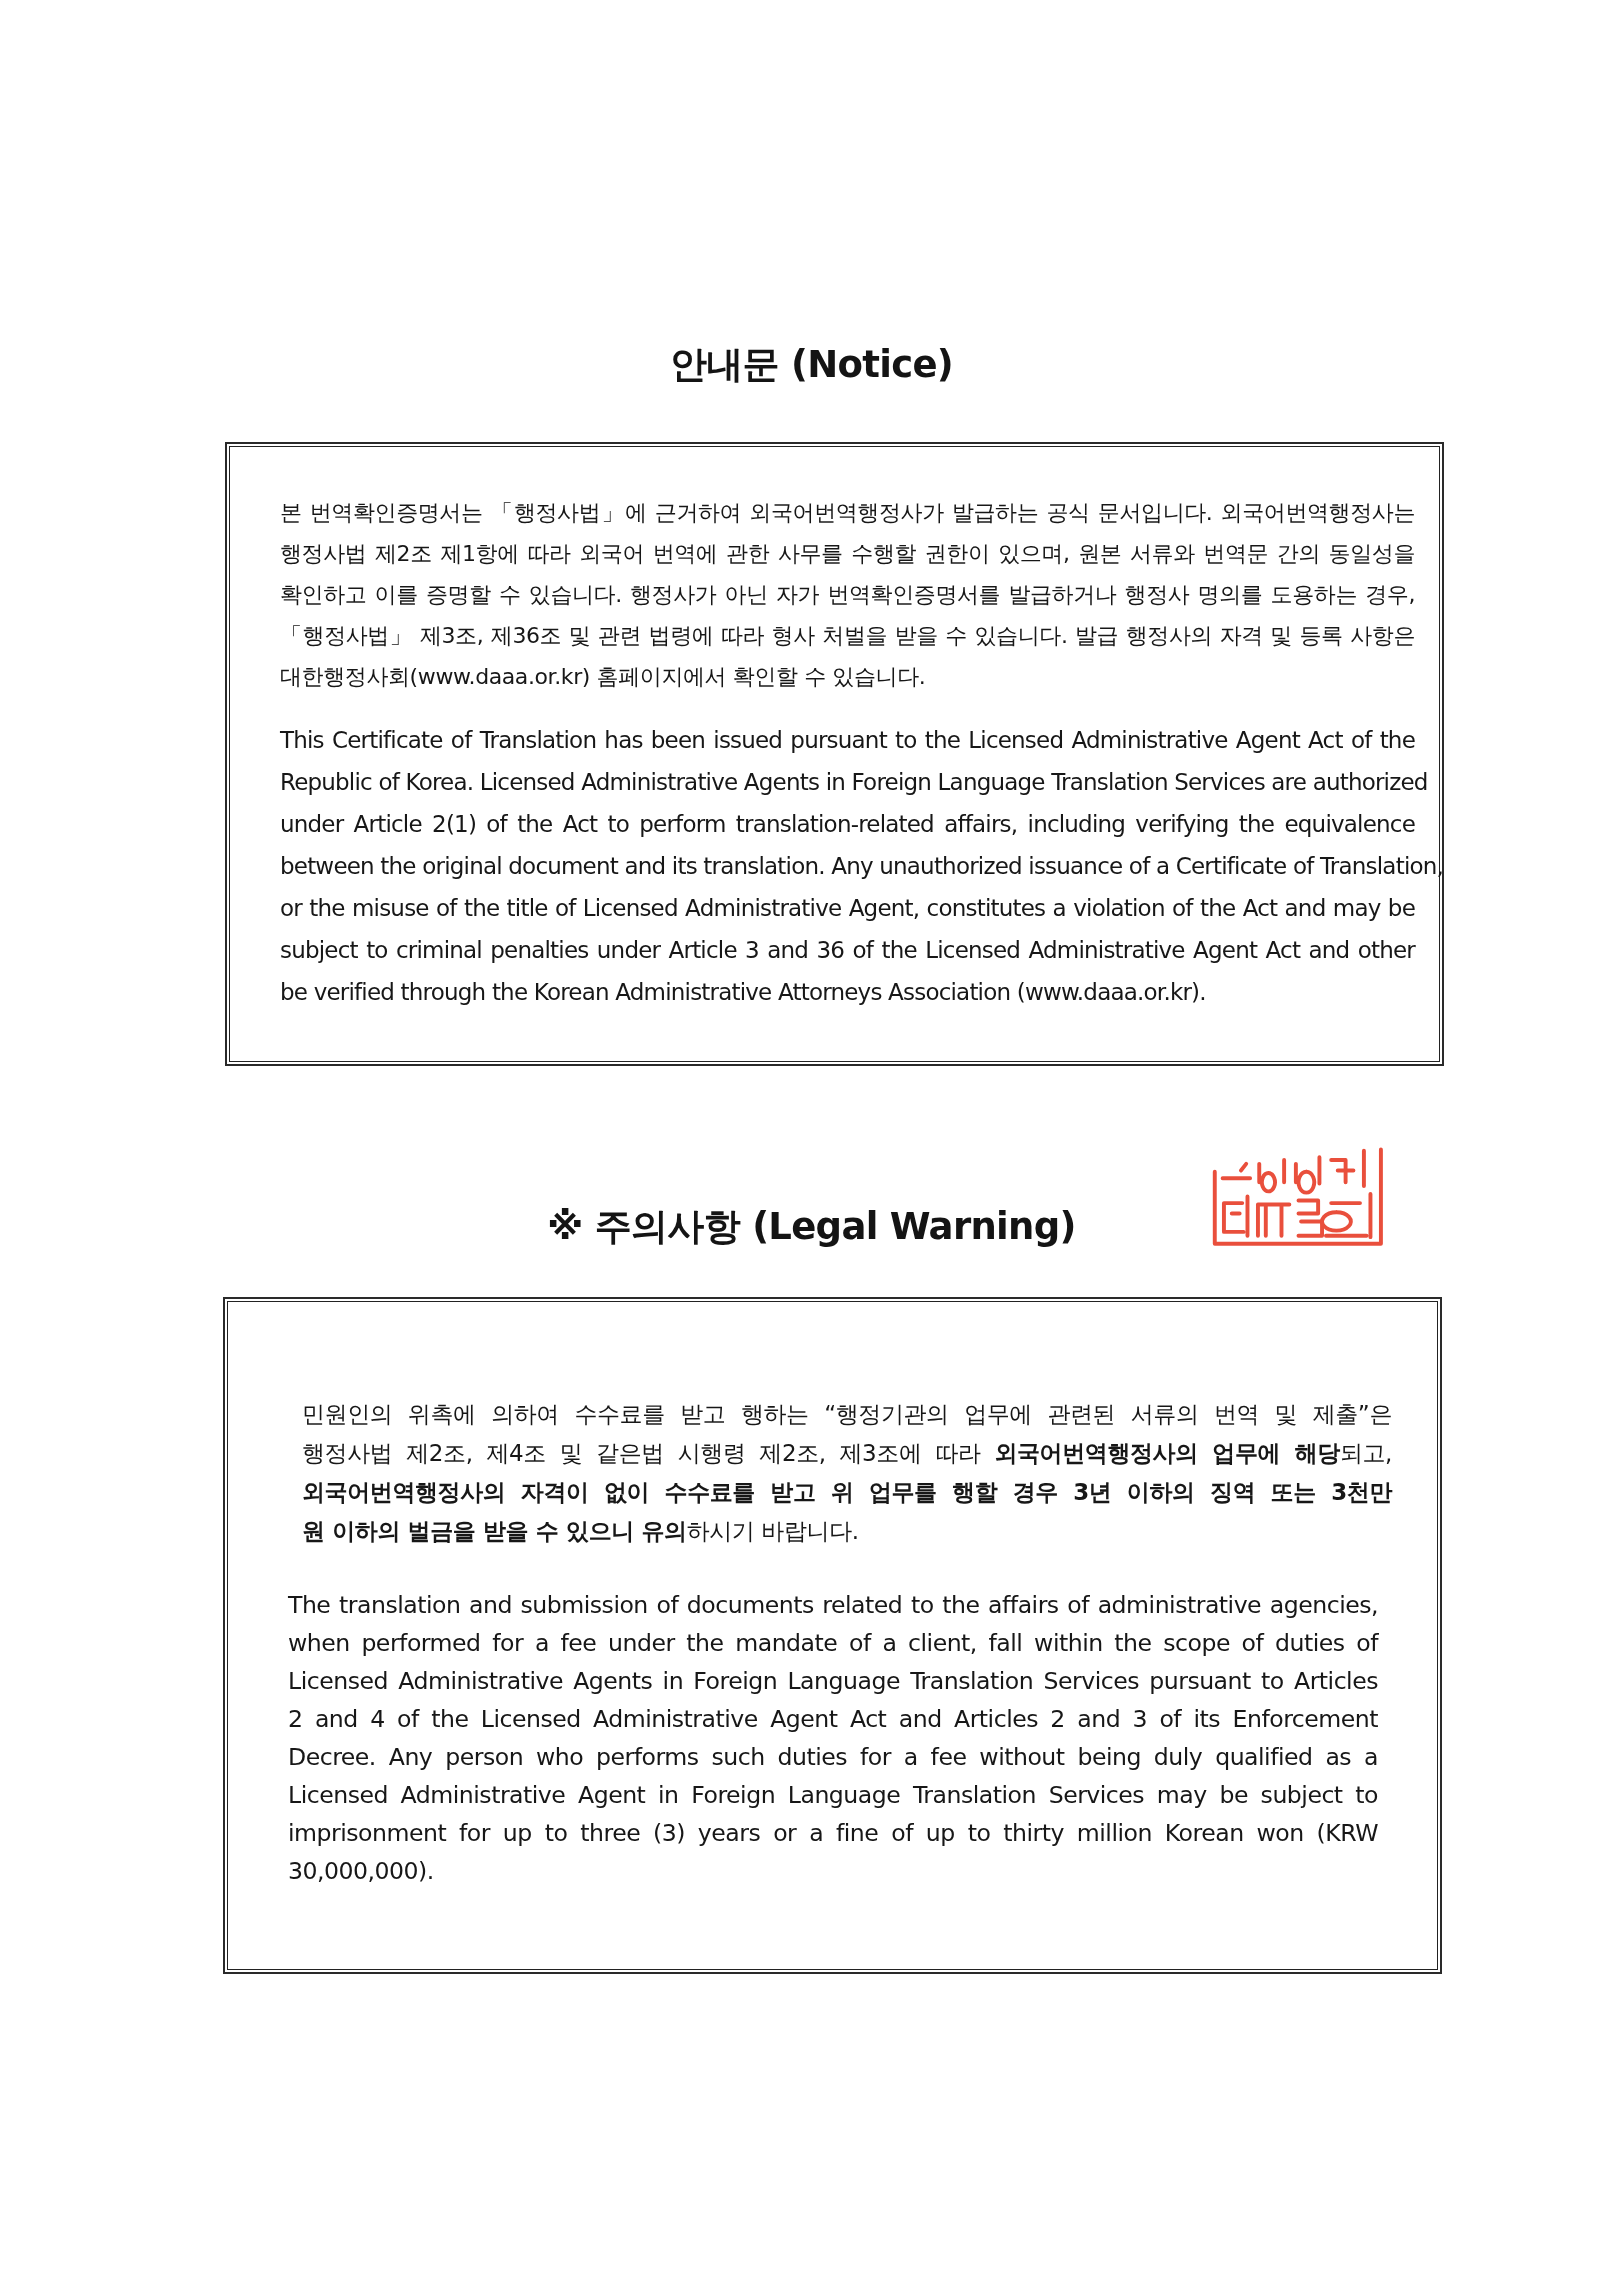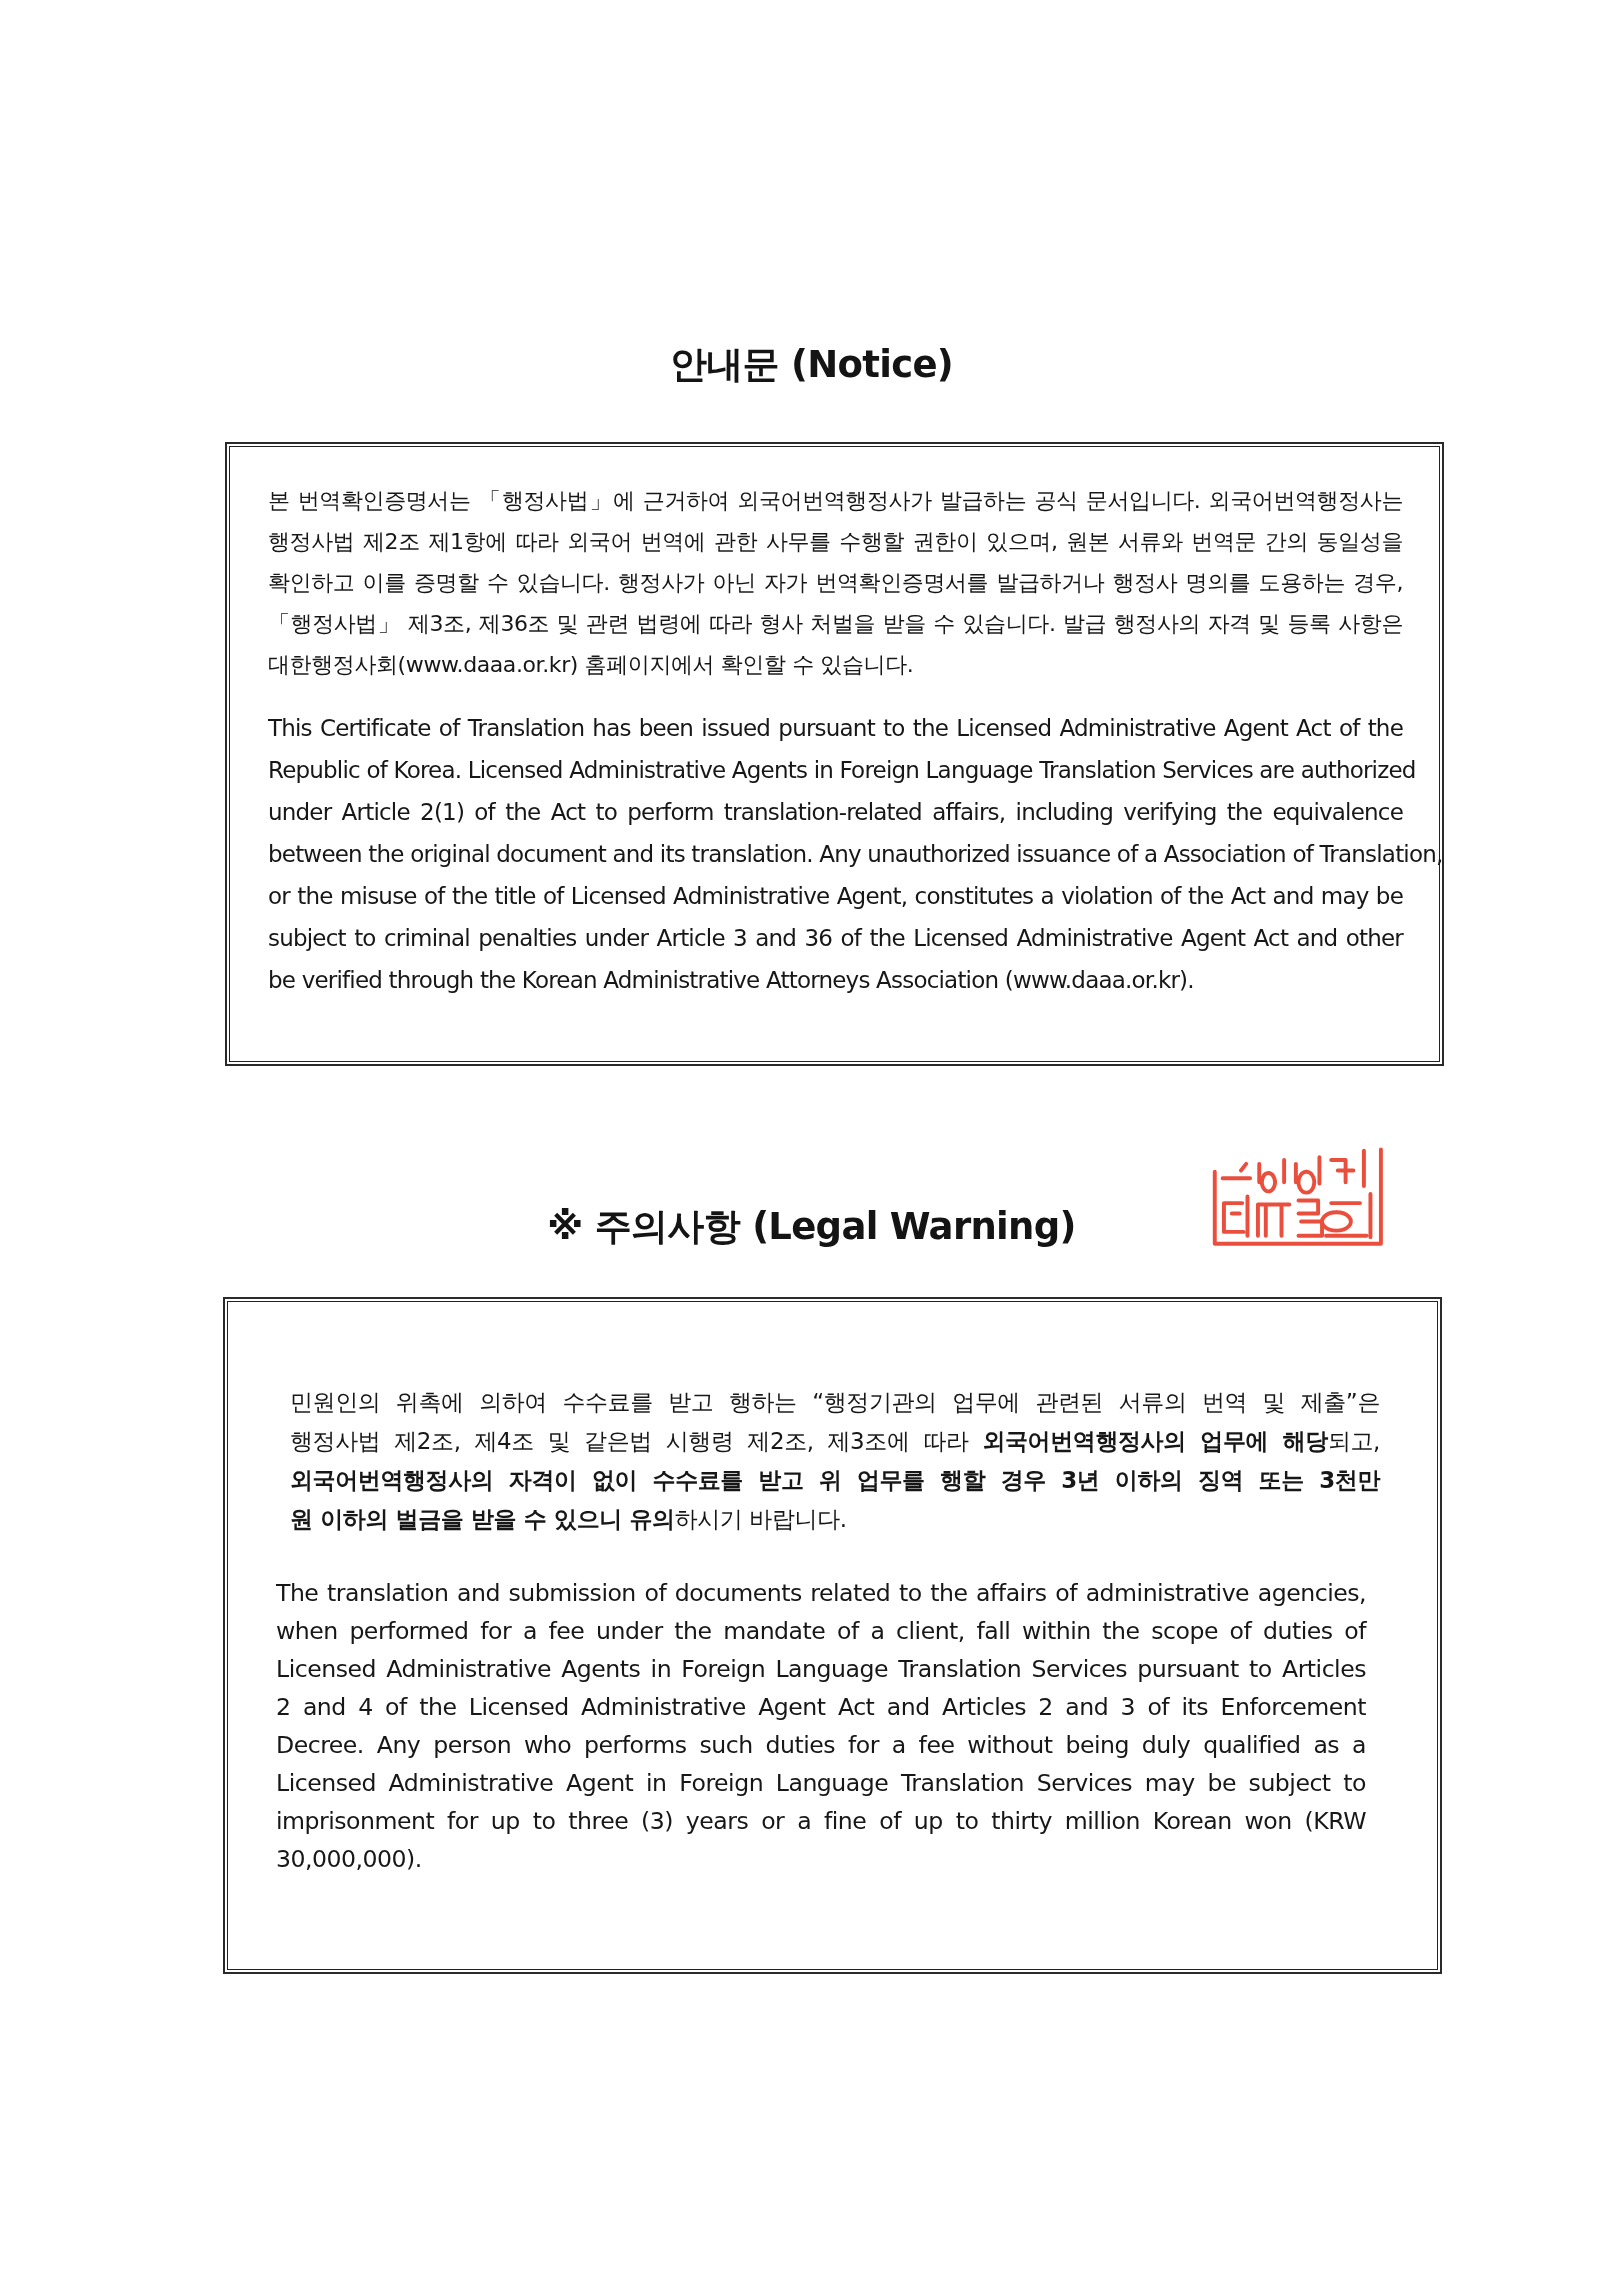--- a/index.html
+++ b/index.html
@@ -9,21 +9,21 @@
     .heading { position: absolute; left: 0; width: 1623px; text-align: center;
       font-size: 37px; font-weight: bold; letter-spacing: -0.7px; color: #141414; }
     #notice-heading { top: 340px; }
     #warning-heading { top: 1202px; left: 0; width: 1623px; }
 
     .box { position: absolute; box-sizing: border-box;
       border: 2.6px solid #2a2a2a; outline: 1.3px solid #222; outline-offset: -5.9px; background: #fff; }
     #notice-box { left: 225px; top: 442px; width: 1219px; height: 624px; }
     #warning-box { left: 223px; top: 1297px; width: 1219px; height: 677px; }
 
-    .para { position: absolute; margin: 0; text-align: justify; font-size: 23px;
+    .para { position: absolute; margin: 12px; text-align: justify; font-size: 23px;
       letter-spacing: -0.4px; color: #171717; }
     .para span.line { display: block; white-space: nowrap; text-align-last: justify; }
     .para span.line.last { text-align-last: left; }
 
     #notice-ko { left: 41px; top: 36px; width: 1135px; line-height: 41px; font-size: 22px; }
     #notice-en { left: 41px; top: 263px; width: 1135px; line-height: 42px; font-size: 23px; letter-spacing: -0.8px; }
 
     #warning-ko { left: 65px; top: 84px; width: 1090px; line-height: 39px; font-size: 23px; }
     #warning-en { left: 51px; top: 275px; width: 1090px; line-height: 38px; font-size: 23.6px; letter-spacing: -0.5px; }
     .b { font-weight: bold; }
@@ -40,21 +40,21 @@
     <span class="line">본 번역확인증명서는 「행정사법」에 근거하여 외국어번역행정사가 발급하는 공식 문서입니다. 외국어번역행정사는</span>
     <span class="line">행정사법 제2조 제1항에 따라 외국어 번역에 관한 사무를 수행할 권한이 있으며, 원본 서류와 번역문 간의 동일성을</span>
     <span class="line">확인하고 이를 증명할 수 있습니다. 행정사가 아닌 자가 번역확인증명서를 발급하거나 행정사 명의를 도용하는 경우,</span>
     <span class="line">「행정사법」 제3조, 제36조 및 관련 법령에 따라 형사 처벌을 받을 수 있습니다. 발급 행정사의 자격 및 등록 사항은</span>
     <span class="line last">대한행정사회(www.daaa.or.kr) 홈페이지에서 확인할 수 있습니다.</span>
   </p>
   <p id="notice-en" class="para">
     <span class="line">This Certificate of Translation has been issued pursuant to the Licensed Administrative Agent Act of the</span>
     <span class="line">Republic of Korea. Licensed Administrative Agents in Foreign Language Translation Services are authorized</span>
     <span class="line">under Article 2(1) of the Act to perform translation-related affairs, including verifying the equivalence</span>
-    <span class="line">between the original document and its translation. Any unauthorized issuance of a Association of Translation,</span>
+    <span class="line">between the original document and its translation. Any unauthorized issuance of a Certificate of Translation,</span>
     <span class="line">or the misuse of the title of Licensed Administrative Agent, constitutes a violation of the Act and may be</span>
     <span class="line">subject to criminal penalties under Article 3 and 36 of the Licensed Administrative Agent Act and other</span>
     <span class="line last">be verified through the Korean Administrative Attorneys Association (www.daaa.or.kr).</span>
   </p>
 </div>
 
 <div id="warning-heading" class="heading">※ 주의사항 (Legal Warning)</div>
 
 <svg id="seal" viewBox="0 0 292 186" xmlns="http://www.w3.org/2000/svg">
   <g fill="none" stroke="#e8412c" stroke-width="6" stroke-linecap="round" stroke-linejoin="round" opacity="0.92">

